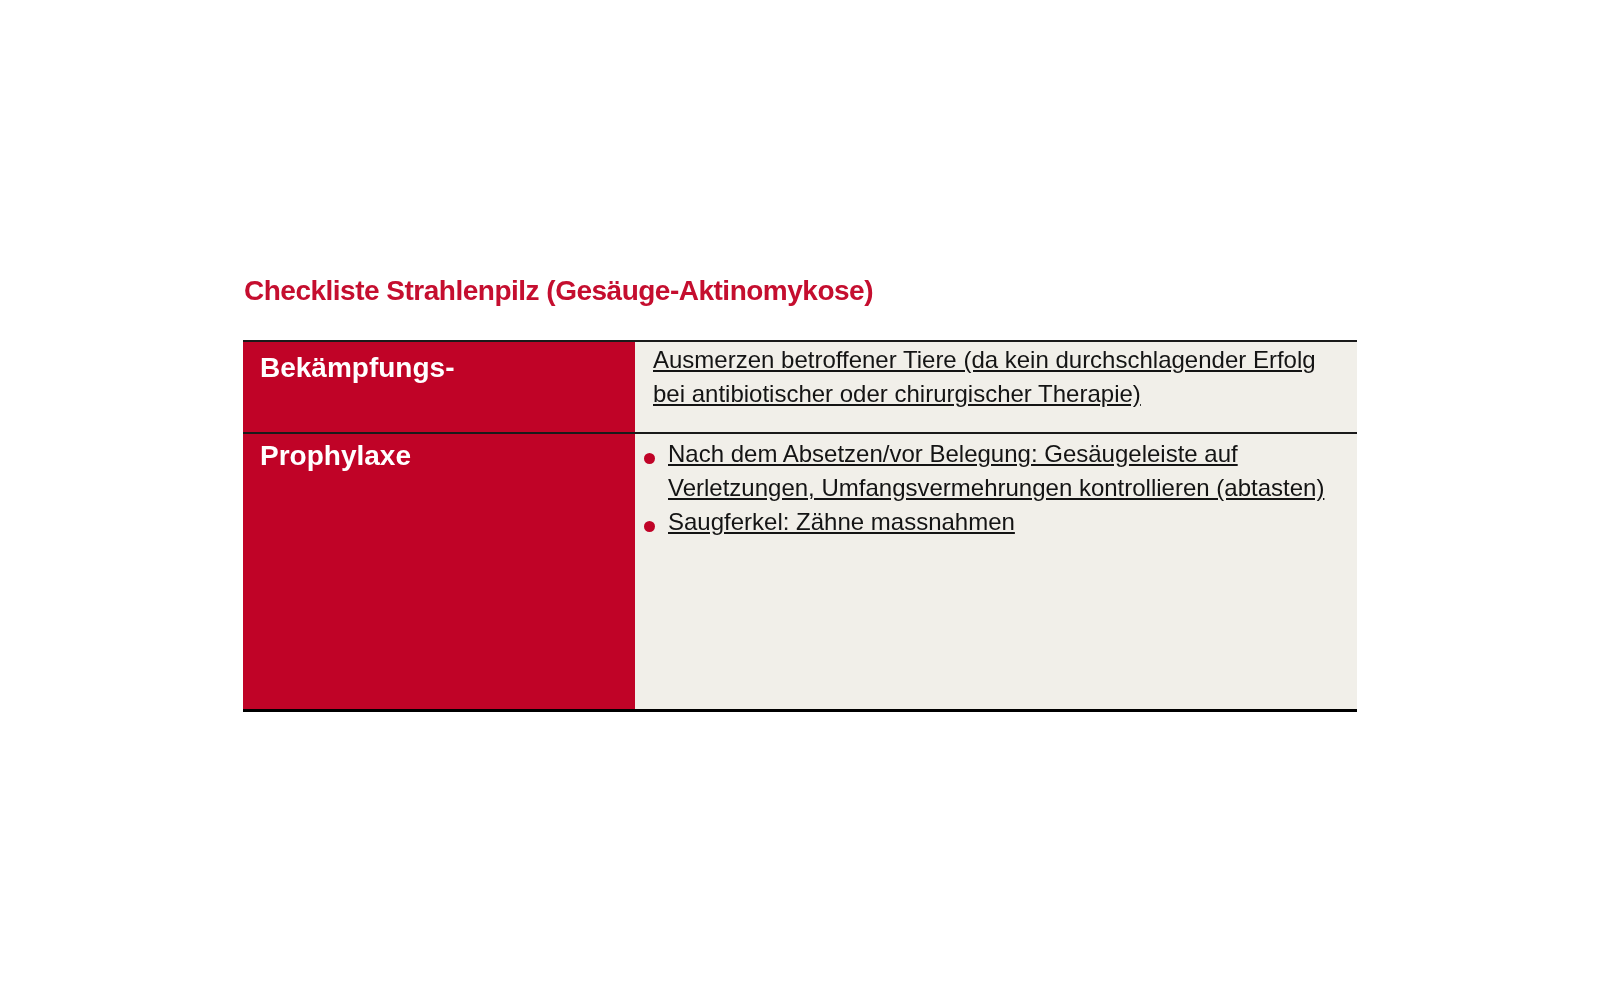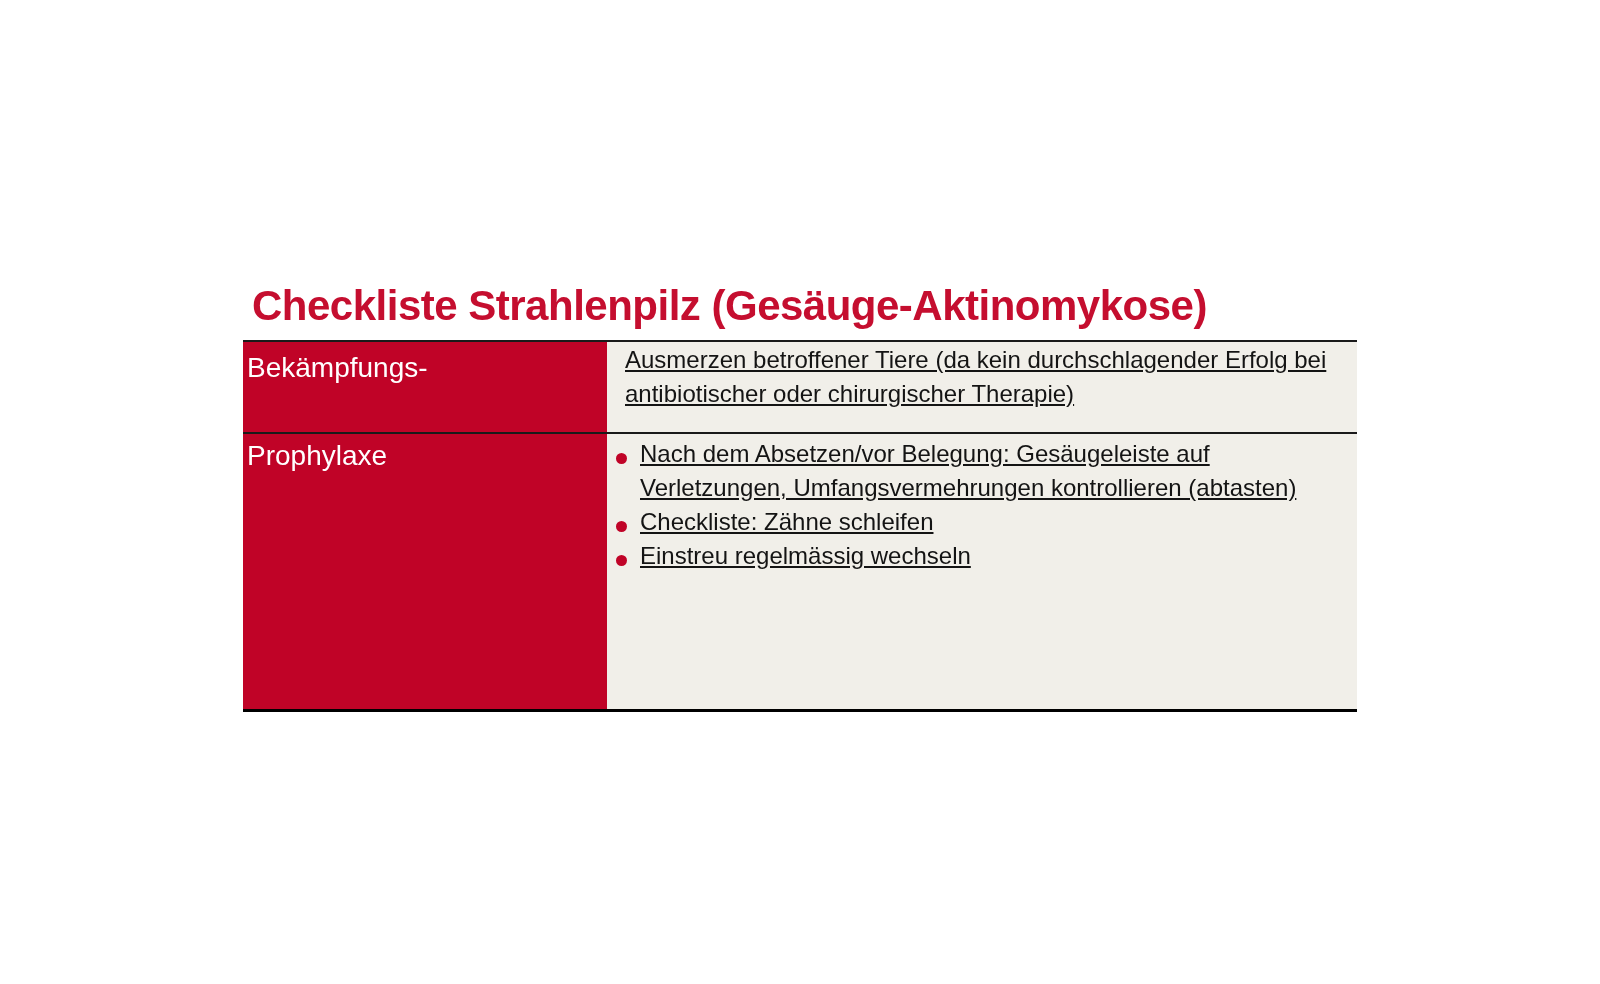--- a/index.html
+++ b/index.html
@@ -12,22 +12,22 @@
     width: 1600px;
     height: 984px;
     background: var(--page-bg, #ffffff);
     font-family: "Liberation Sans", sans-serif;
     overflow: hidden;
   }
   .title {
     position: absolute;
     left: 244px;
     top: 277px;
-    margin: 8px;
-    font-size: 42px;
+    margin: 0;
+    font-size: 28px;
     line-height: 1;
     font-weight: 700;
     letter-spacing: -0.5px;
     color: var(--title-red, #C50E2F);
     white-space: nowrap;
   }
   .checklist-table {
     position: absolute;
     left: 243px;
     top: 340px;
@@ -42,28 +42,28 @@
     height: 90px;
     border-bottom: 2px solid var(--border-dark, #1a1a1a);
   }
   .row-2 {
     height: 275px;
   }
   .cell {
     box-sizing: border-box;
   }
   .cell-label {
-    width: 364px;
+    width: 392px;
     flex: none;
     background: var(--cell-red, #C00327);
     color: var(--header-text, #ffffff);
-    font-weight: 400;
+    font-weight: 700;
     font-size: 28px;
     line-height: 43px;
-    padding: 4px 10px 0 4px;
+    padding: 4px 10px 0 17px;
   }
   .row-2 .cell-label {
     display: flex;
     align-items: flex-start;
     padding-top: 0;
   }
   .cell-body {
     flex: 1;
     background: var(--cell-beige, #F1EFE9);
     color: var(--text-dark, #141414);
@@ -118,26 +118,22 @@
       </div>
       <div class="cell cell-body cell-bullets">
 
         <div class="bullet-item">
           <span class="dot"></span>
           <span class="bullet-text">Nach dem Absetzen/vor Belegung: Gesäugeleiste auf Verletzungen, Umfangsvermehrungen kontrollieren (abtasten)</span>
         </div>
 
         <div class="bullet-item">
           <span class="dot"></span>
-          <span class="bullet-text">Checkliste: Zähne schleifen</span>
+          <span class="bullet-text">Saugferkel: Zähne massnahmen</span>
         </div>
 
 
-        <div class="bullet-item">
-          <span class="dot"></span>
-          <span class="bullet-text">Einstreu regelmässig wechseln</span>
-        </div>
 
       </div>
     </div>
 
   </div>
 </div>
 
 </body></html>

